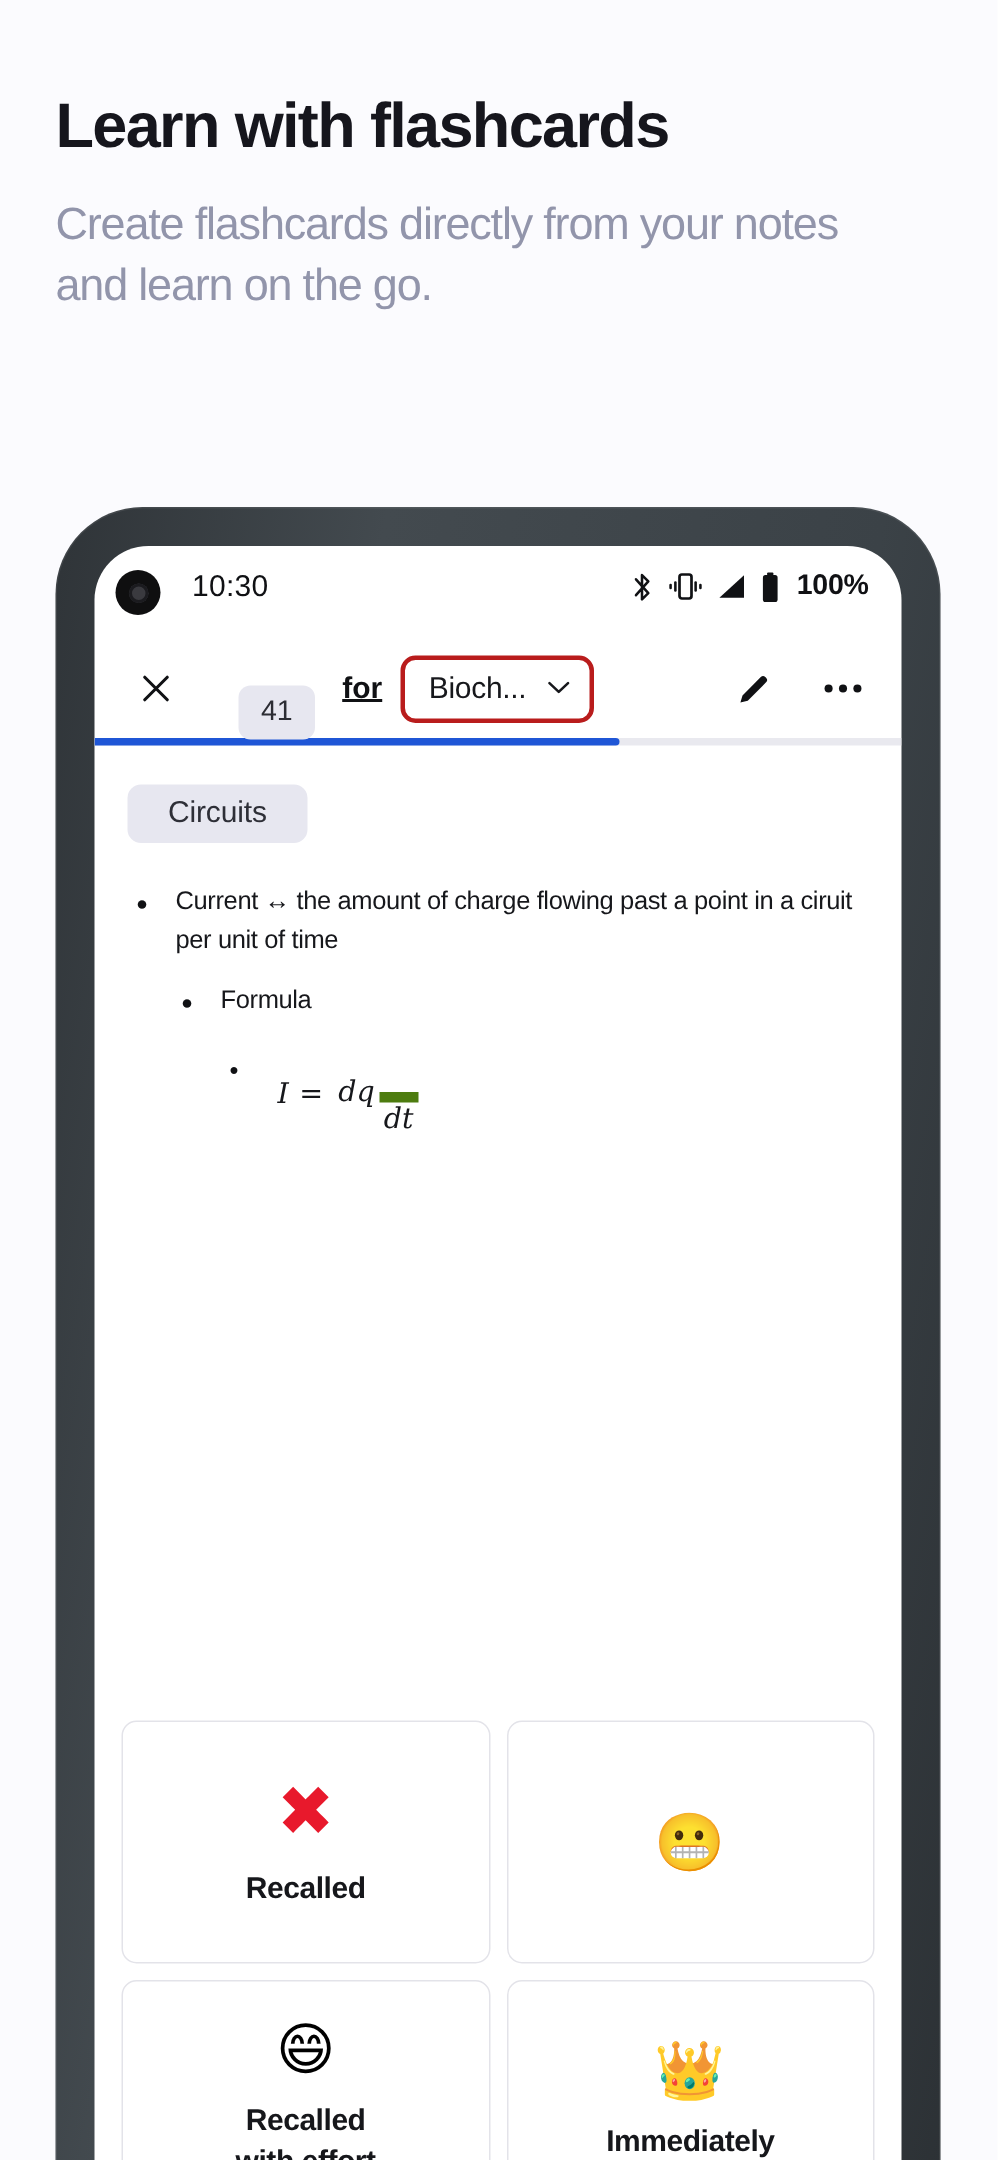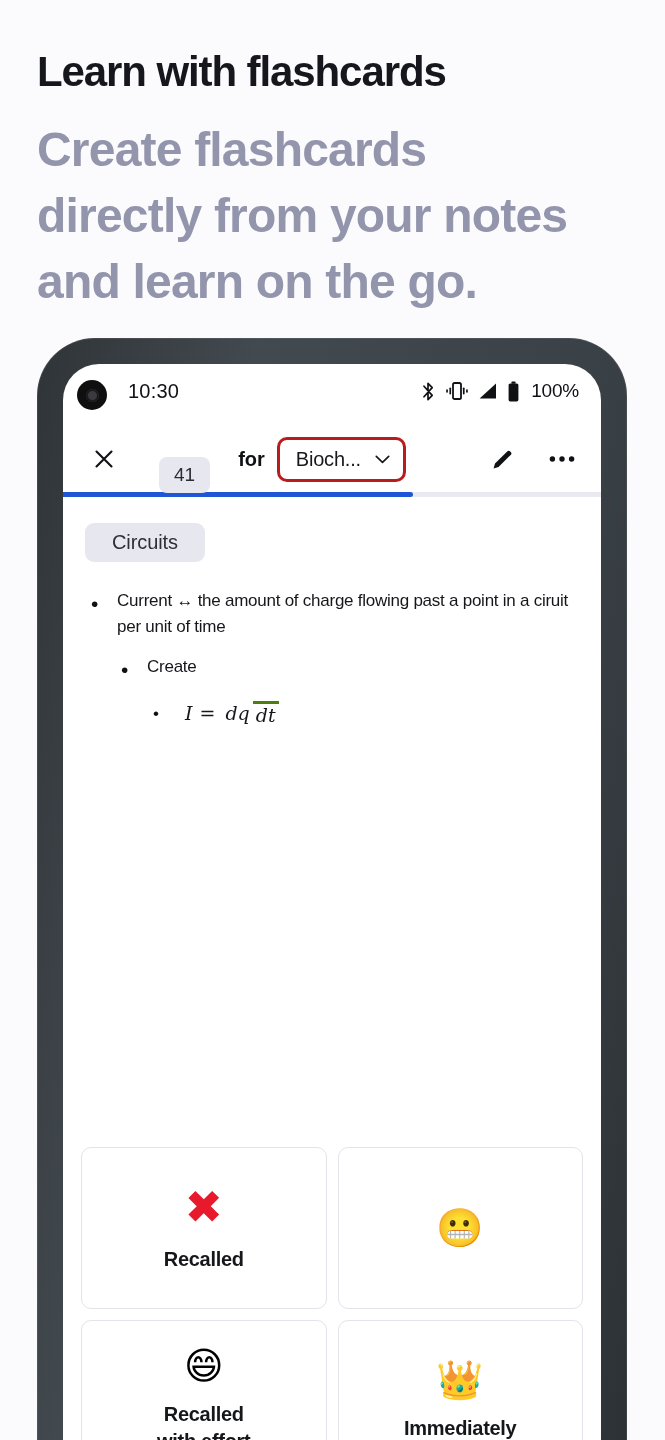--- a/index.html
+++ b/index.html
@@ -12,34 +12,34 @@
     background: #fbfbfe;
     font-family: "Liberation Sans", sans-serif;
     overflow: hidden;
     position: relative;
   }
 
   
   .promo {
     position: absolute;
     left: 37px;
-    top: 48px;
+    top: 60px;
     width: 580px;
   }
   .promo-title {
     font-size: 42px;
     font-weight: 700;
     color: #16161d;
     letter-spacing: -1.1px;
     line-height: 1.12;
     margin: 0 0 22px 0;
   }
   .promo-sub {
-    font-size: 48px;
-    font-weight: 700;
+    font-size: 30px;
+    font-weight: 400;
     color: #9295ab;
     letter-spacing: -0.8px;
     line-height: 1.37;
     margin: 0;
     max-width: 565px;
   }
 
   
   .phone {
     position: absolute;
@@ -92,21 +92,21 @@
   }
   .status-right {
     margin-left: auto;
     display: flex;
     align-items: center;
     gap: 9px;
   }
   .status-right svg { display: block; }
   .battery-pct {
     font-size: 19px;
-    font-weight: 400;
+    font-weight: 700;
     color: #101114;
     margin-left: 2px;
     letter-spacing: -0.2px;
   }
 
   
   .toolbar {
     height: 66px;
     display: flex;
     align-items: center;
@@ -127,21 +127,22 @@
     font-weight: 500;
     border-radius: 8px;
     padding: 7px 15px;
     margin-left: 34px;
     margin-top: 32px;
   }
   .for-label {
     font-size: 20px;
     font-weight: 700;
     color: #101114;
-    margin: 0 12px 0 28px;
+    margin: 0 12px 0 18px;
+    text-decoration: underline;
   }
   .deck-select {
     display: flex;
     align-items: center;
     gap: 14px;
     border: 3px solid #b91c1c;
     border-radius: 10px;
     padding: 8px 13px 8px 16px;
     background: #fff;
     cursor: pointer;
@@ -216,21 +217,21 @@
   }
   .math .eq { font-style: italic; }
   .frac {
     display: inline-flex;
     flex-direction: row;
     align-items: center;
     vertical-align: middle;
     line-height: 1.08;
   }
   .frac .num { padding: 0 3px 1px 3px; }
-  .frac .den { padding: 1px 3px 0 3px; border-top: 3px solid #4d7c0f; }
+  .frac .den { padding: 1px 3px 0 3px; border-top: 7px solid #4d7c0f; margin-top: 27px; }
 
   
   .answers {
     position: absolute;
     left: 0; right: 0;
     top: 783px;
     padding: 0 18px;
     box-sizing: border-box;
     display: grid;
     grid-template-columns: 1fr 1fr;
@@ -353,21 +354,21 @@
     <div class="card-body">
       <span class="topic-chip">Circuits</span>
 
       <div class="note">
         <div class="bullet-row">
           <span class="dot">•</span>
           <span class="btxt">Current ↔ the amount of charge flowing past a point in a ciruit per unit of time</span>
         </div>
         <div class="bullet-row lvl2">
           <span class="dot">•</span>
-          <span class="btxt">Create</span>
+          <span class="btxt">Formula</span>
         </div>
         <div class="bullet-row lvl3">
           <span class="dot">•</span>
           <span class="math">
             <span class="eq">I</span>
             <span class="eq">=</span>
             <span class="frac">
               <span class="num">dq</span>
               <span class="den">dt</span>
             </span>

